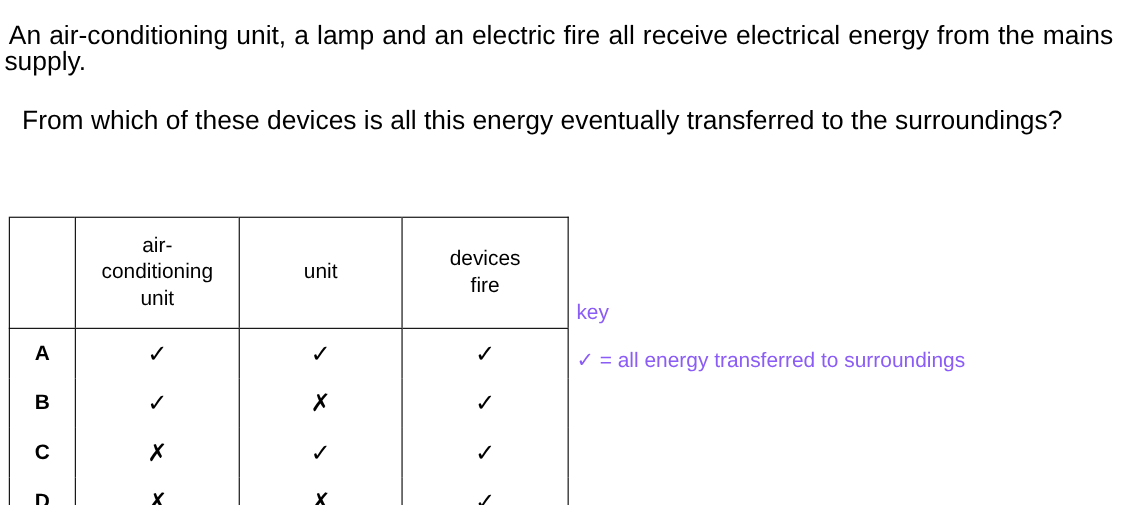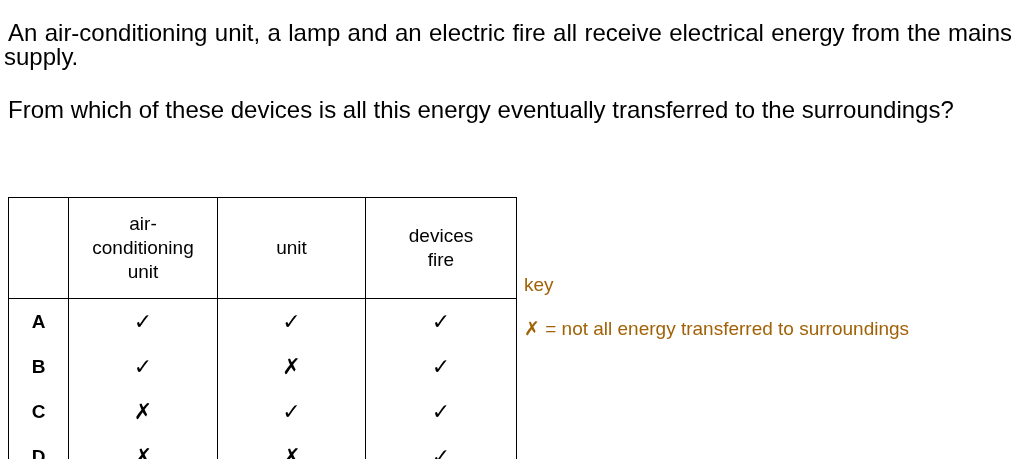--- a/index.html
+++ b/index.html
@@ -28,21 +28,21 @@
     top: 21px;
     width: 1004px;
     text-align: justify;
     text-align-last: justify;
   }
   .q-line2 {
     left: 4px;
     top: 45px;
   }
   .q-prompt {
-    left: 8px;
+    left: 20px;
     top: 98px;
   }
   table.opt-table {
     position: absolute;
     left: 8px;
     top: 151px;
     border-collapse: collapse;
     table-layout: fixed;
     border: 1.5px solid #000000;
     margin-top: 46px;
@@ -71,21 +71,21 @@
   .mark {
     font-size: 22px;
     padding-top: 4px;
   }
   .key {
     position: absolute;
     left: 524px;
     top: 263px;
     font-size: 19px;
     line-height: 44px;
-    color: #a16207;
+    color: #8b5cf6;
   }
   .key-line {
     white-space: nowrap;
   }
 </style>
 </head>
 <body>
 
 <div class="page">
 
@@ -134,16 +134,16 @@
         <td class="row-label">D</td>
         <td class="mark">✗</td>
         <td class="mark">✗</td>
         <td class="mark">✓</td>
       </tr>
     </tbody>
   </table>
 
   <div class="key">
     <div class="key-line">key</div>
-    <div class="key-line">✗ = not all energy transferred to surroundings</div>
+    <div class="key-line">✓ = all energy transferred to surroundings</div>
   </div>
 
 </div>
 
 </body></html>

